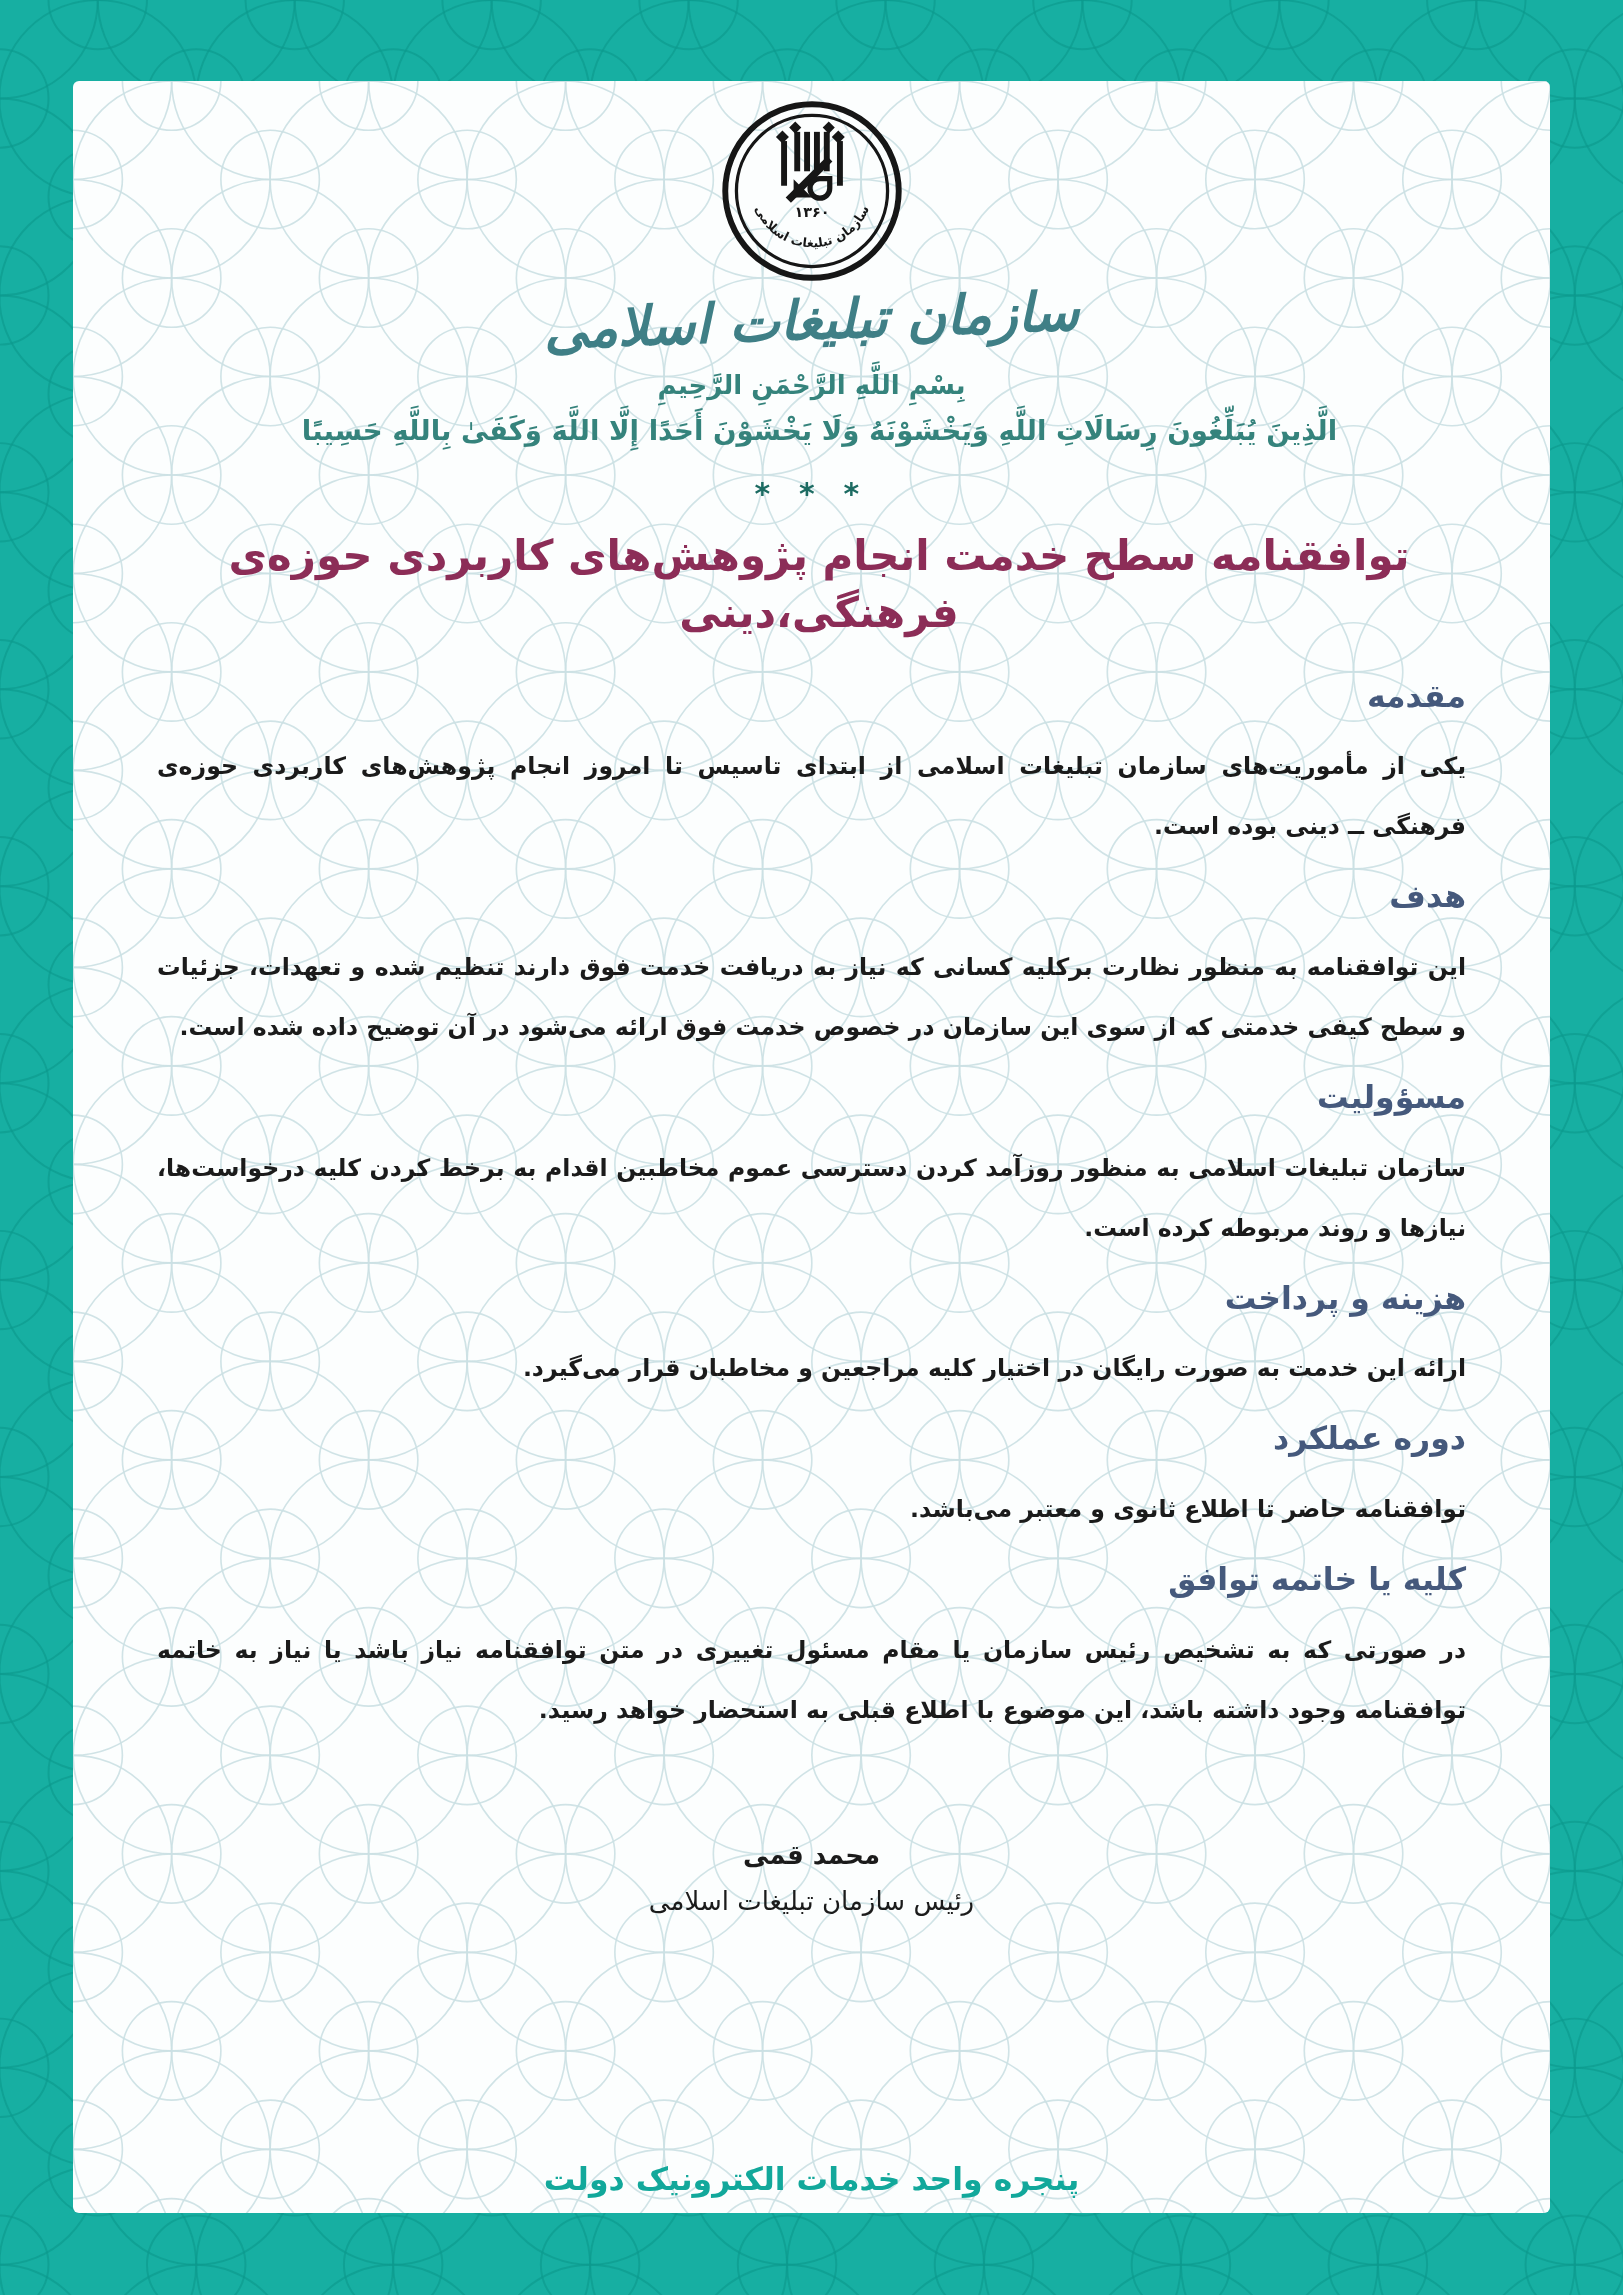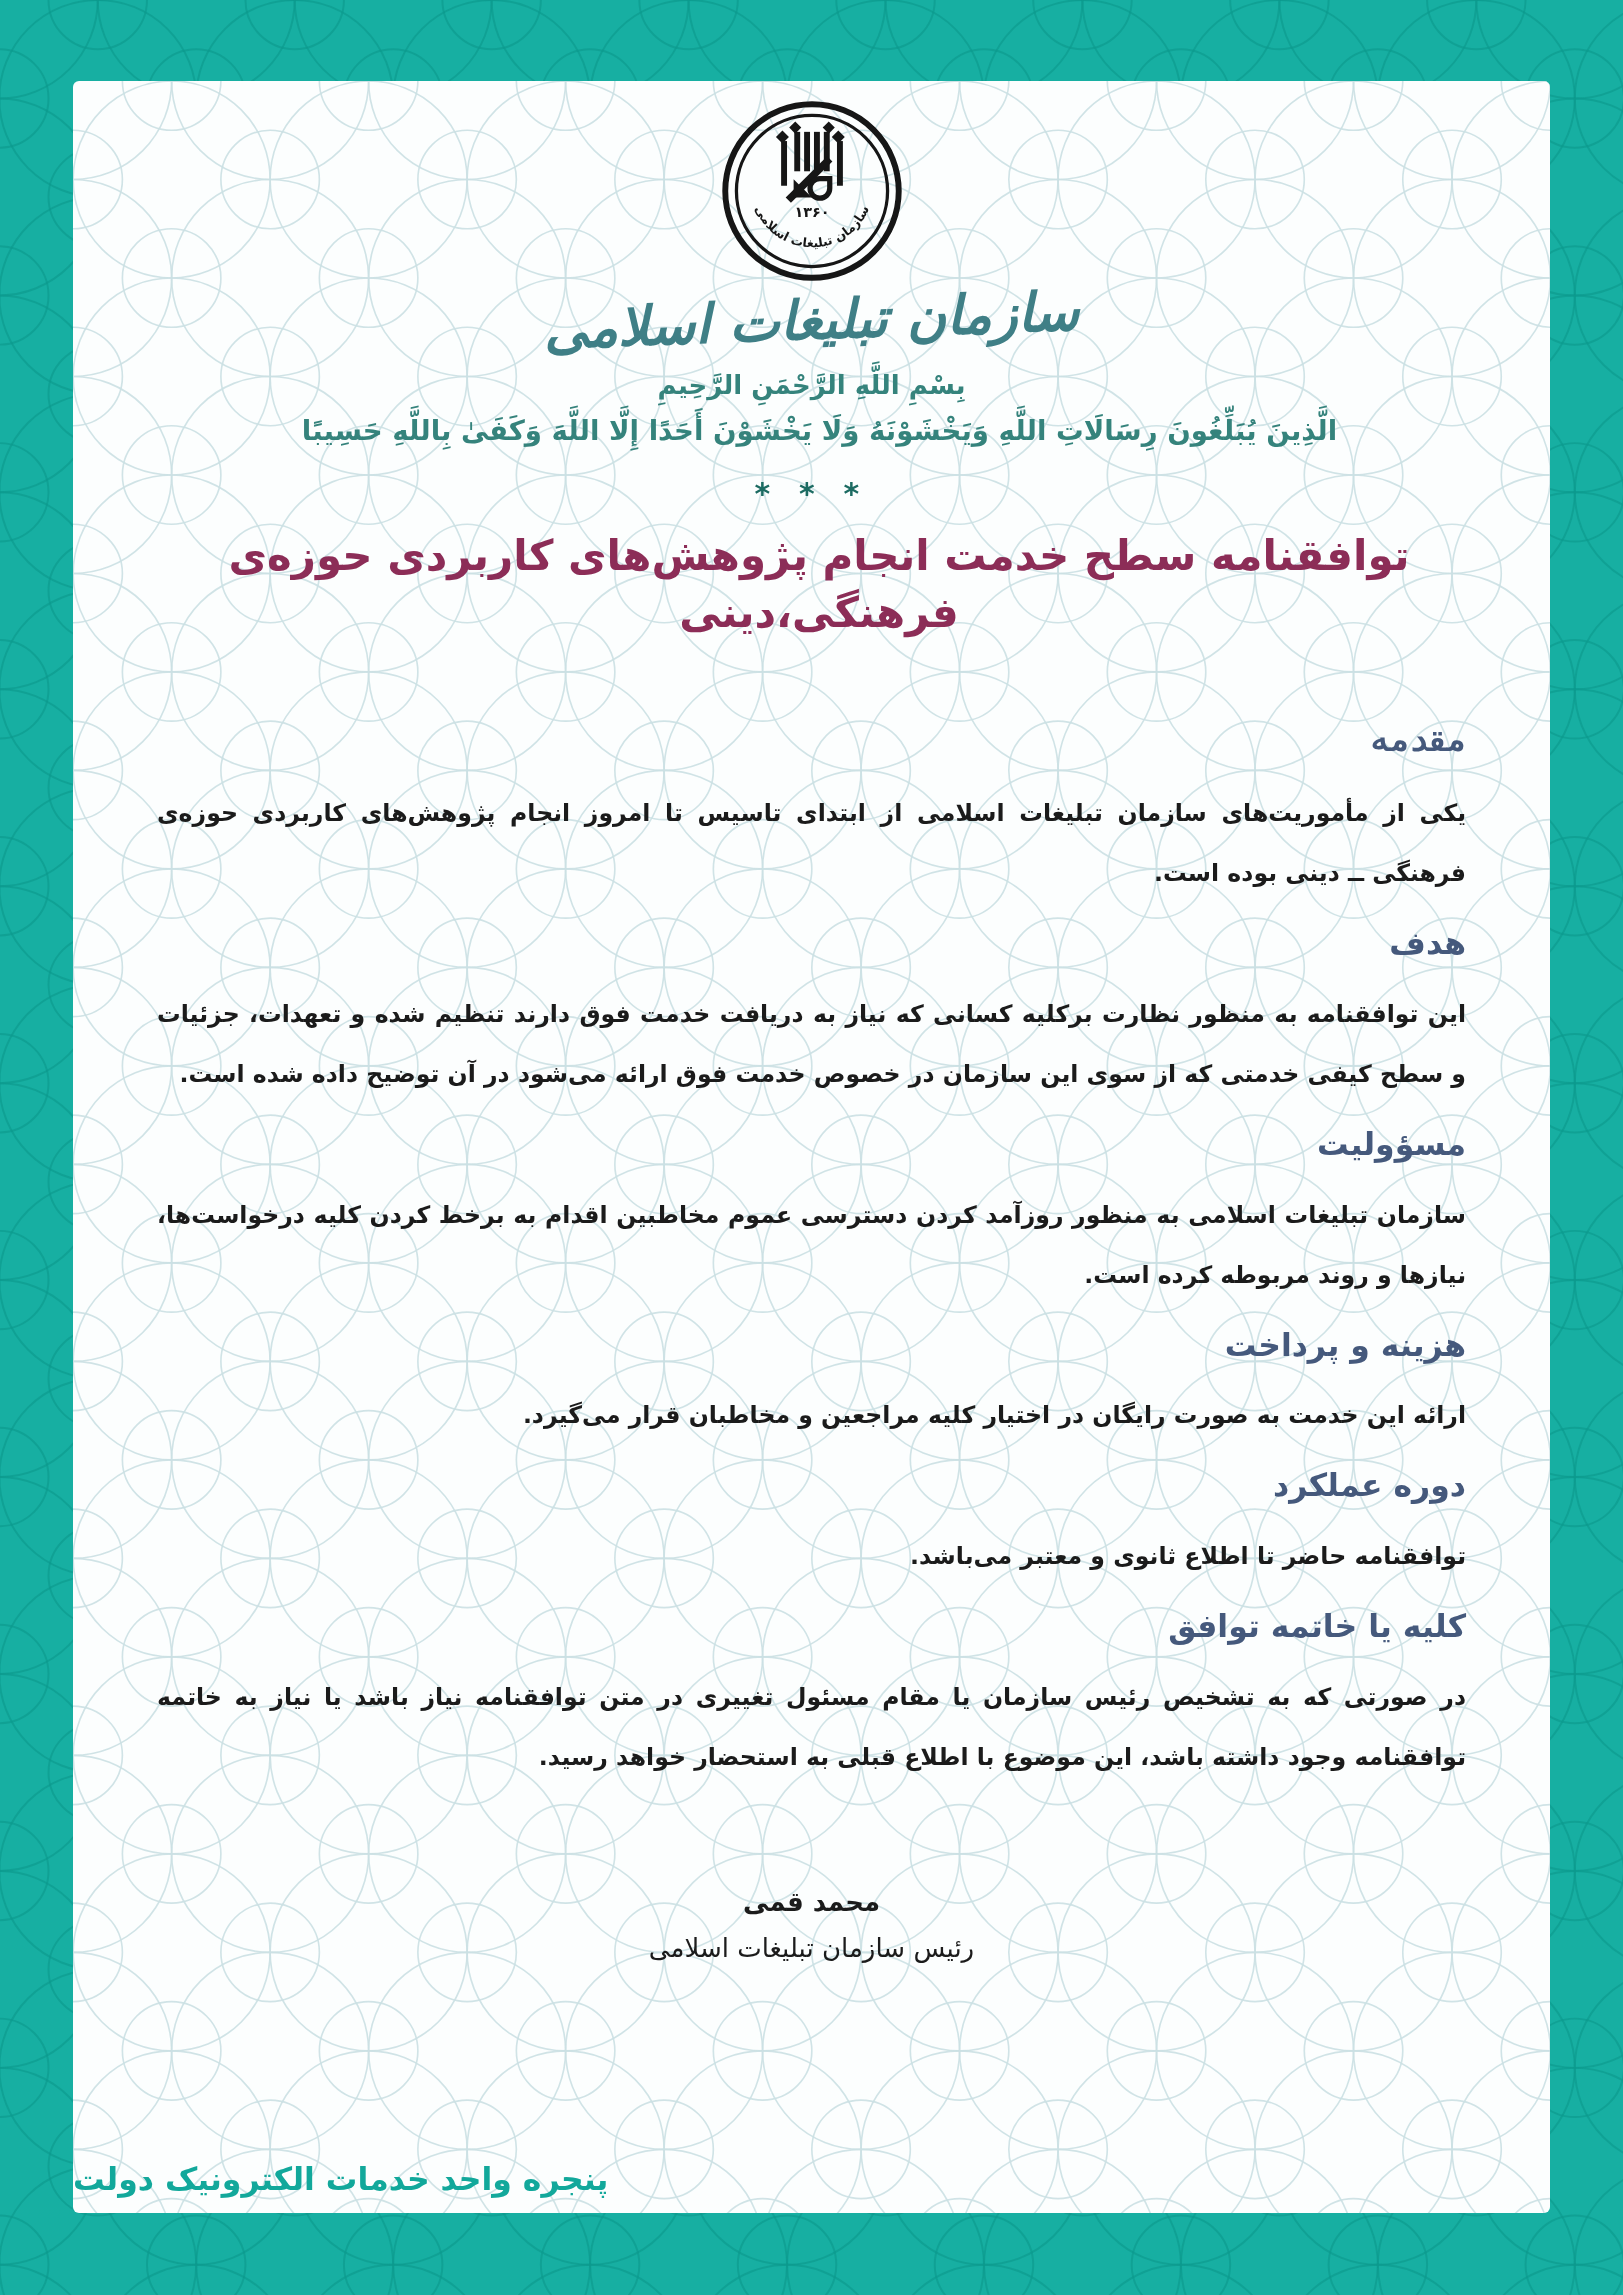--- a/index.html
+++ b/index.html
@@ -52,31 +52,31 @@
   .doc-title{
     margin-top:17px;font-size:42px;font-weight:bold;color:var(--title-color);
     line-height:1.35;
     padding-left:15px;
   }
   .sections{padding:0 84px;text-align:justify;}
   .doc-section .sec-heading{
     margin-top:20px;font-size:31.5px;font-weight:bold;color:var(--heading-color);
     text-align:right;line-height:1.3;
   }
-  .doc-section:first-child .sec-heading{margin-top:81px;font-family:Liberation Mono, monospace;}
+  .doc-section:first-child .sec-heading{margin-top:34px;}
   .doc-section .sec-body{
     margin-top:19.7px;font-size:23.6px;font-weight:bold;color:var(--body-color);
     line-height:60px;text-align:justify;
   }
   .signature-block{margin-top:100px;text-align:center;}
   .signature-name{font-size:26px;font-weight:bold;color:var(--body-color);}
   .signature-role{margin-top:16px;font-size:26px;font-weight:normal;color:var(--body-color);}
   .card-footer{
     position:absolute;left:0;right:0;bottom:15.8px;z-index:3;
-    text-align:left;font-size:31.5px;font-weight:bold;color:var(--footer-color);
+    text-align:center;font-size:31.5px;font-weight:bold;color:var(--footer-color);
   }
 </style>
 </head>
 <body>
 
 <div class="page">
 
   <svg class="pattern-svg" id="border-pattern" width="1624" height="2295" viewBox="0 0 2473 3496">
       <circle cx="-300" cy="-300" r="150" fill="none" stroke="#0C9A8D" stroke-width="3" stroke-opacity="0.65"></circle>
       <circle cx="-150" cy="-150" r="150" fill="none" stroke="#0C9A8D" stroke-width="3" stroke-opacity="0.65"></circle>

